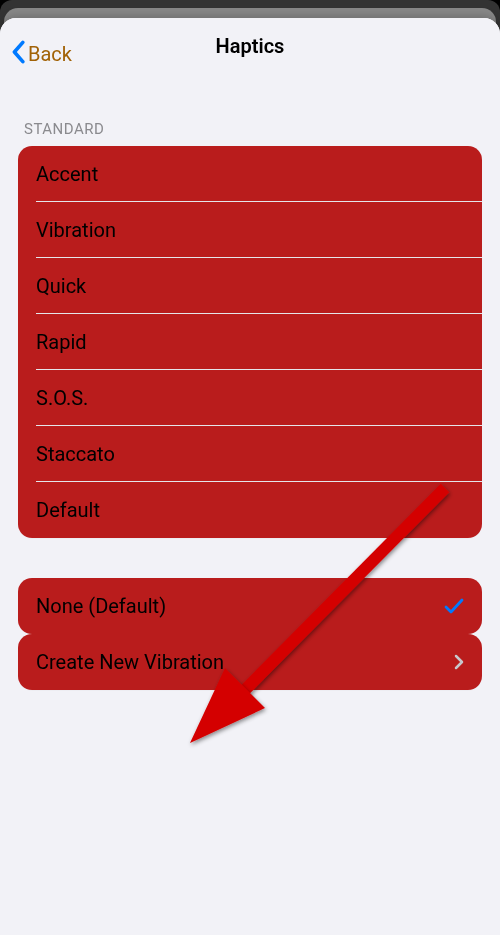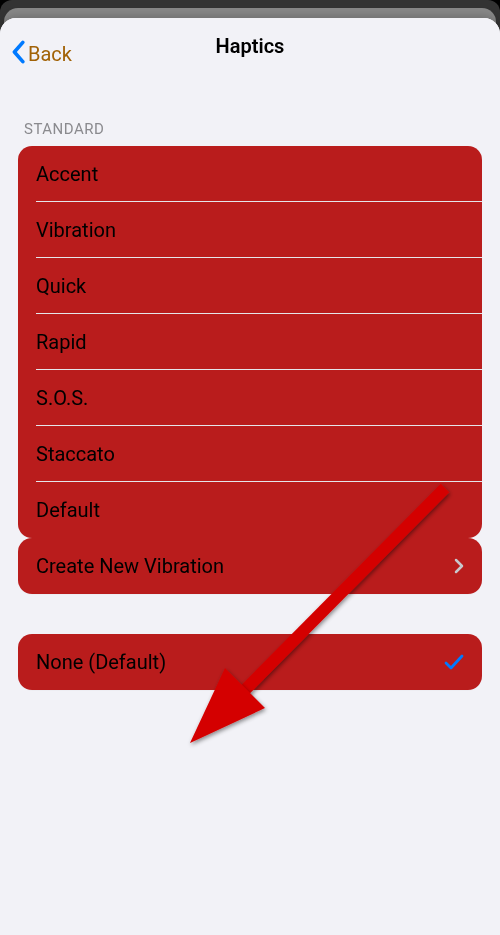--- a/index.html
+++ b/index.html
@@ -148,37 +148,37 @@
           <span class="label">S.O.S.</span>
         </div>
       <div class="row">
           <span class="label">Staccato</span>
         </div>
       <div class="row">
           <span class="label">Default</span>
         </div>
     </div>
 
+    <div class="group spaced">
+      <div class="row">
+        <span class="label">None (Default)</span>
+        <span class="check">
+          <svg viewBox="0 0 20 18" fill="none">
+              <path d="M2 10 L7 15 L18 3" stroke="#007aff" stroke-width="2.8" stroke-linecap="round" stroke-linejoin="round"></path>
+            </svg>
+        </span>
+      </div>
+    </div>
+
     <div class="group">
       <div class="row">
         <span class="label">Create New Vibration</span>
         <span class="chevron">
           <svg viewBox="0 0 10 16" fill="none">
               <path d="M2 2 L8 8 L2 14" stroke="#c7c7cc" stroke-width="2.5" stroke-linecap="round" stroke-linejoin="round"></path>
-            </svg>
-        </span>
-      </div>
-    </div>
-
-    <div class="group spaced">
-      <div class="row">
-        <span class="label">None (Default)</span>
-        <span class="check">
-          <svg viewBox="0 0 20 18" fill="none">
-              <path d="M2 10 L7 15 L18 3" stroke="#007aff" stroke-width="2.8" stroke-linecap="round" stroke-linejoin="round"></path>
             </svg>
         </span>
       </div>
     </div>
   </div>
 
   <svg class="arrow-annotation" style="left:170px; top:450px; width:290px; height:290px;" viewBox="0 0 290 290">
     <defs>
       <filter id="sh" x="-20%" y="-20%" width="140%" height="140%">
         <feDropShadow dx="1" dy="2" stdDeviation="2" flood-color="rgba(0,0,0,0.45)"></feDropShadow>

